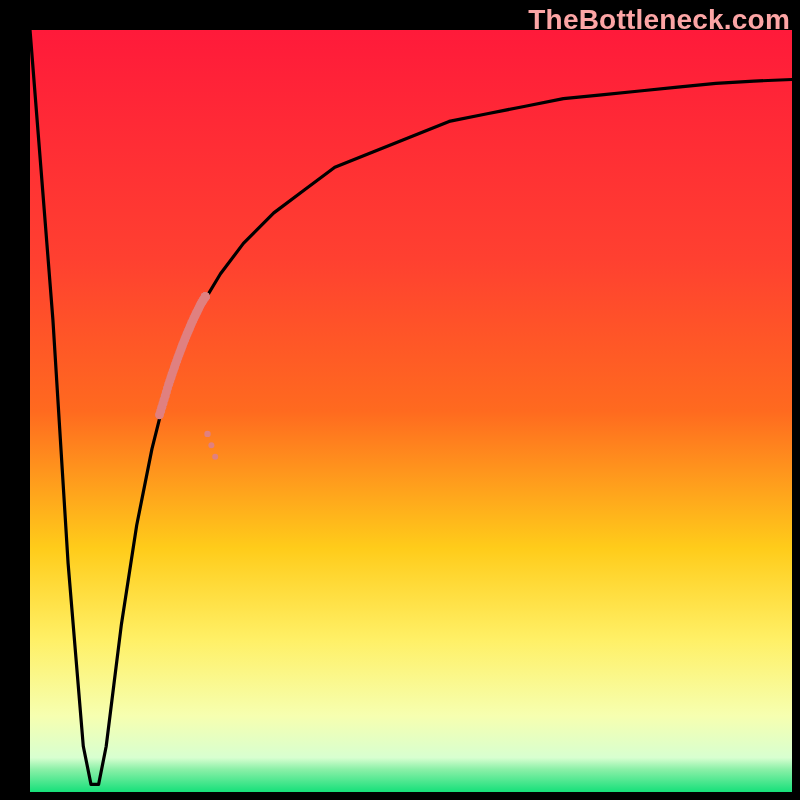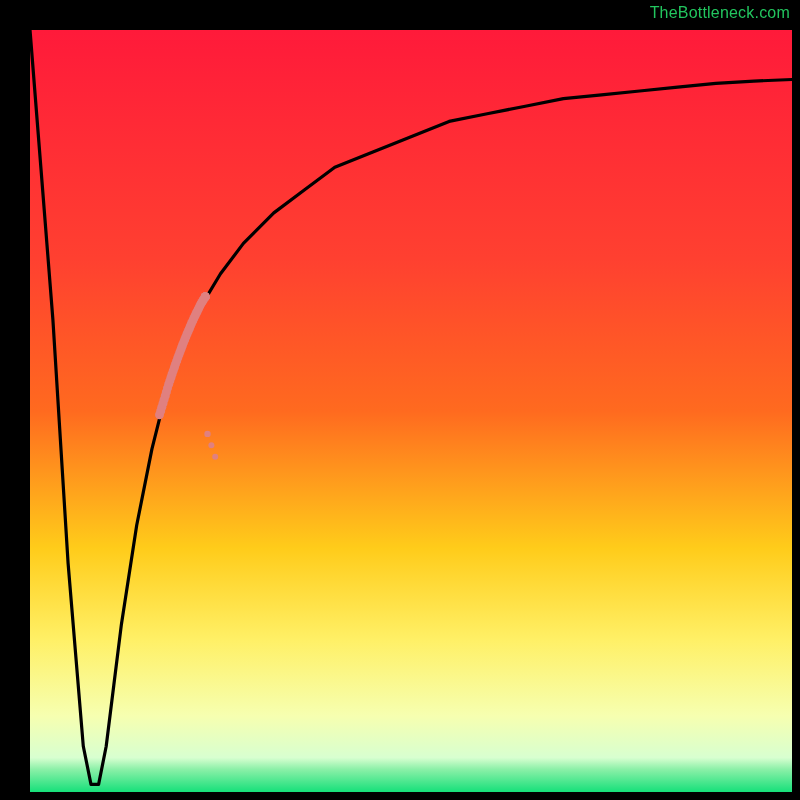--- a/index.html
+++ b/index.html
@@ -13,23 +13,23 @@
   }
   .stage {
     position: relative;
     width: 800px;
     height: 800px;
   }
   .watermark {
     position: absolute;
     top: 4px;
     right: 10px;
-    color: #22c55e;
-    font-size: 16px;
-    font-weight: 400;
+    color: #fca5a5;
+    font-size: 28px;
+    font-weight: 700;
     letter-spacing: 0.2px;
     user-select: none;
   }
   svg { display: block; }
 </style>
 </head>
 <body>
 
 <div class="stage">
   <div class="watermark">TheBottleneck.com</div>

